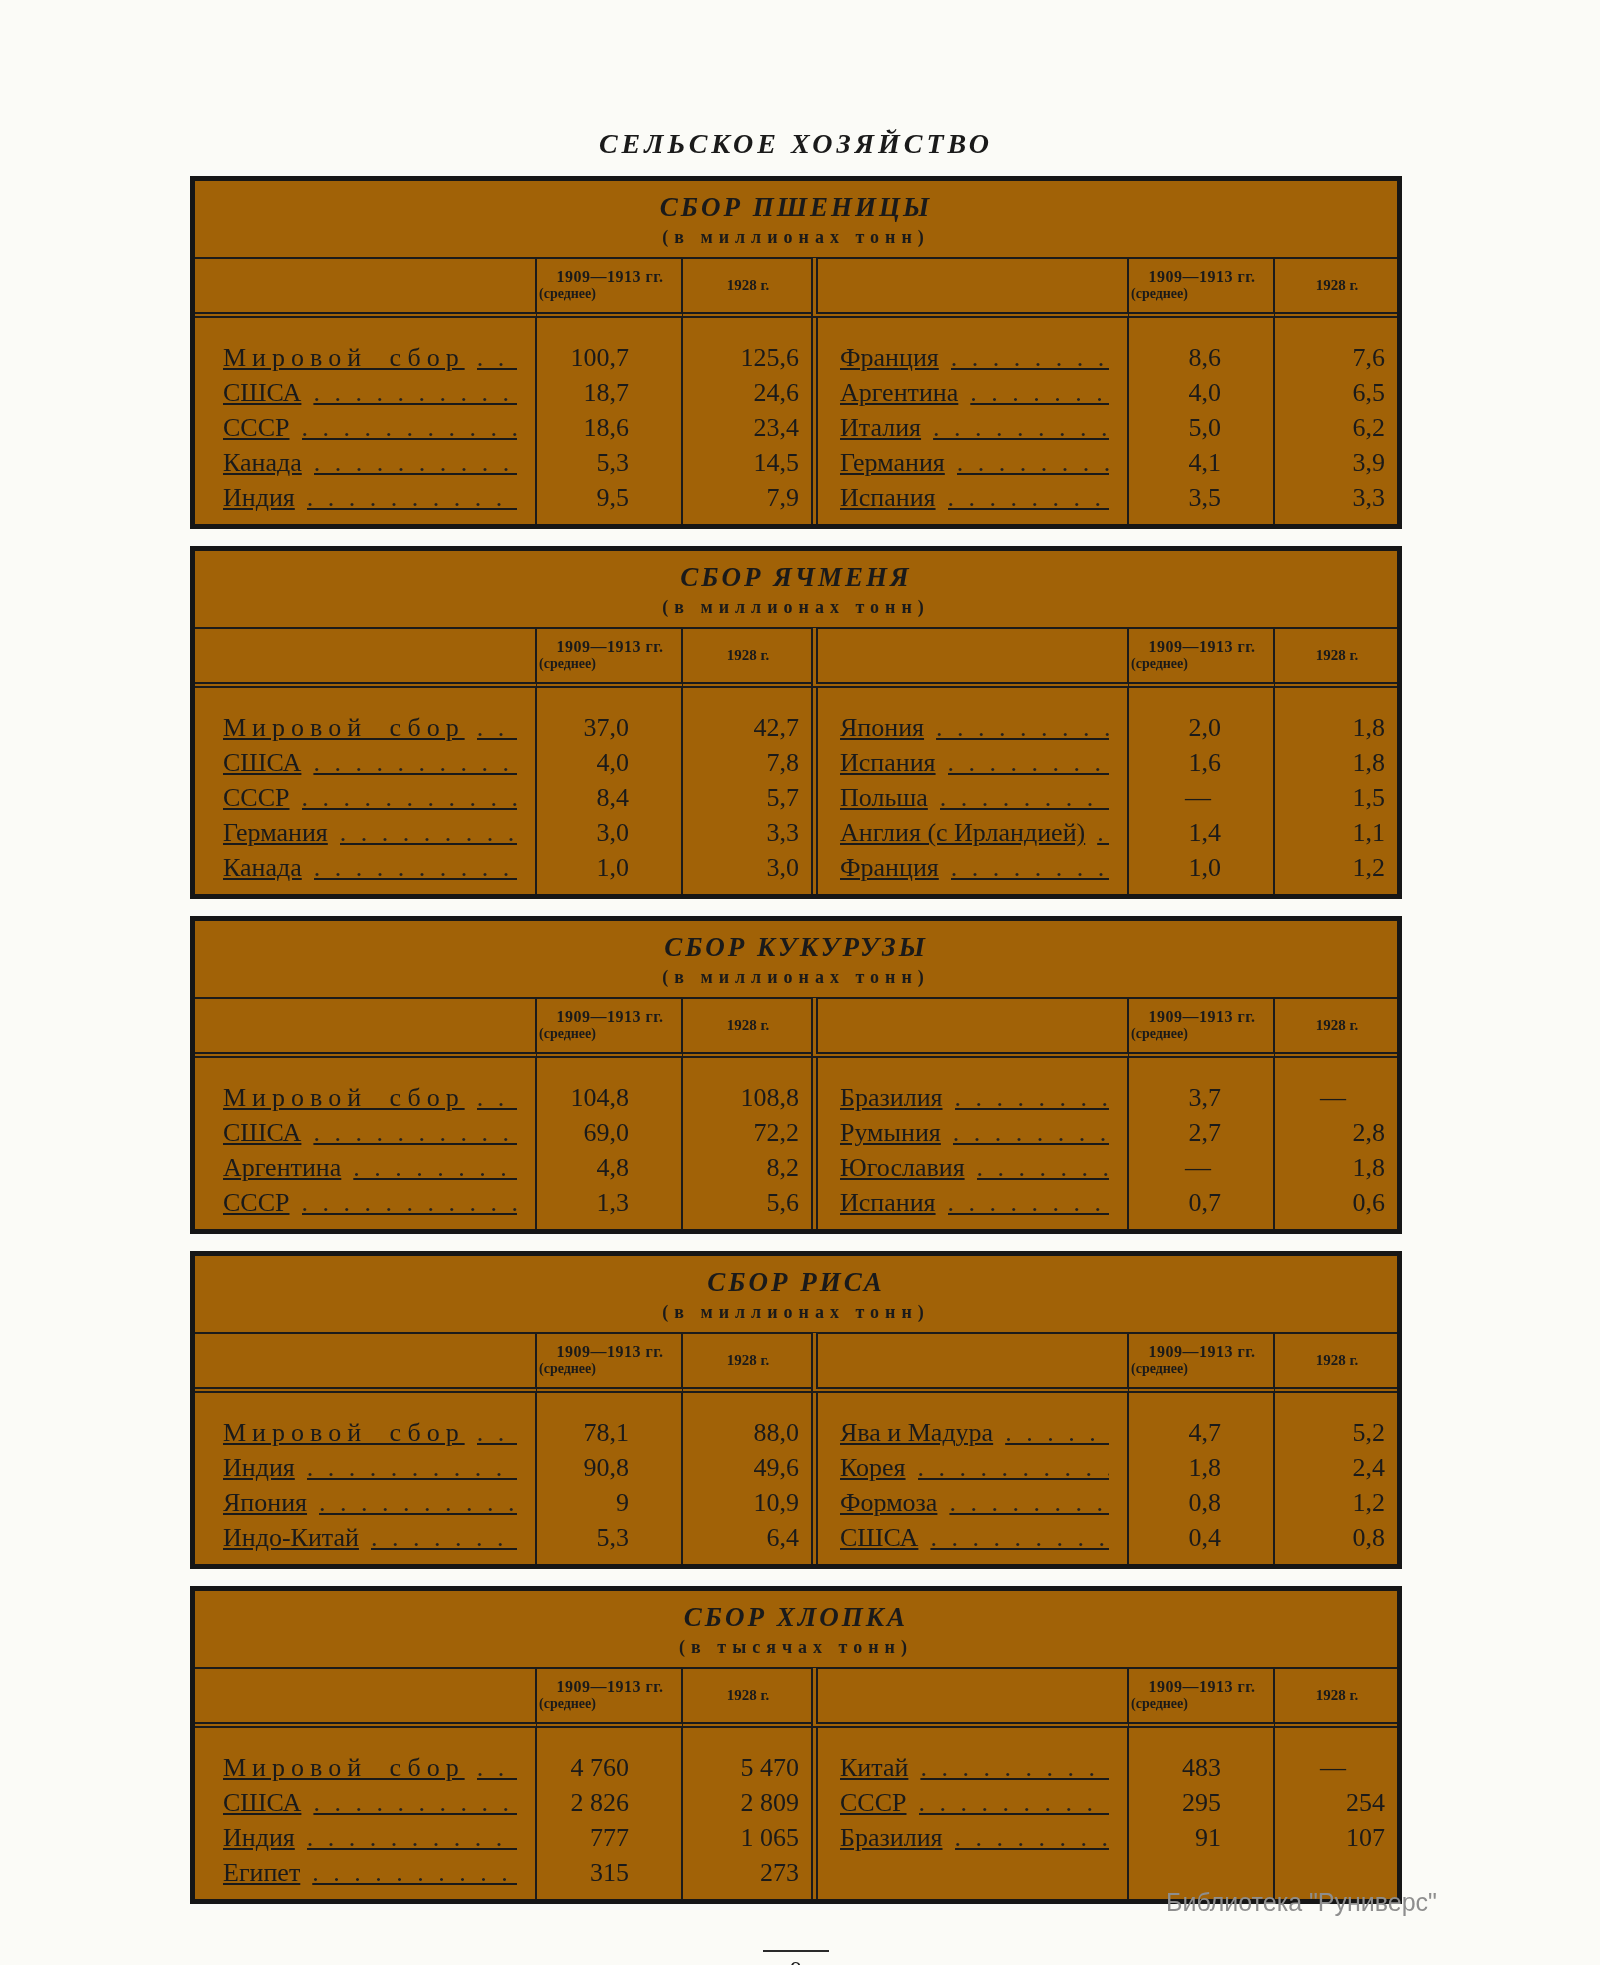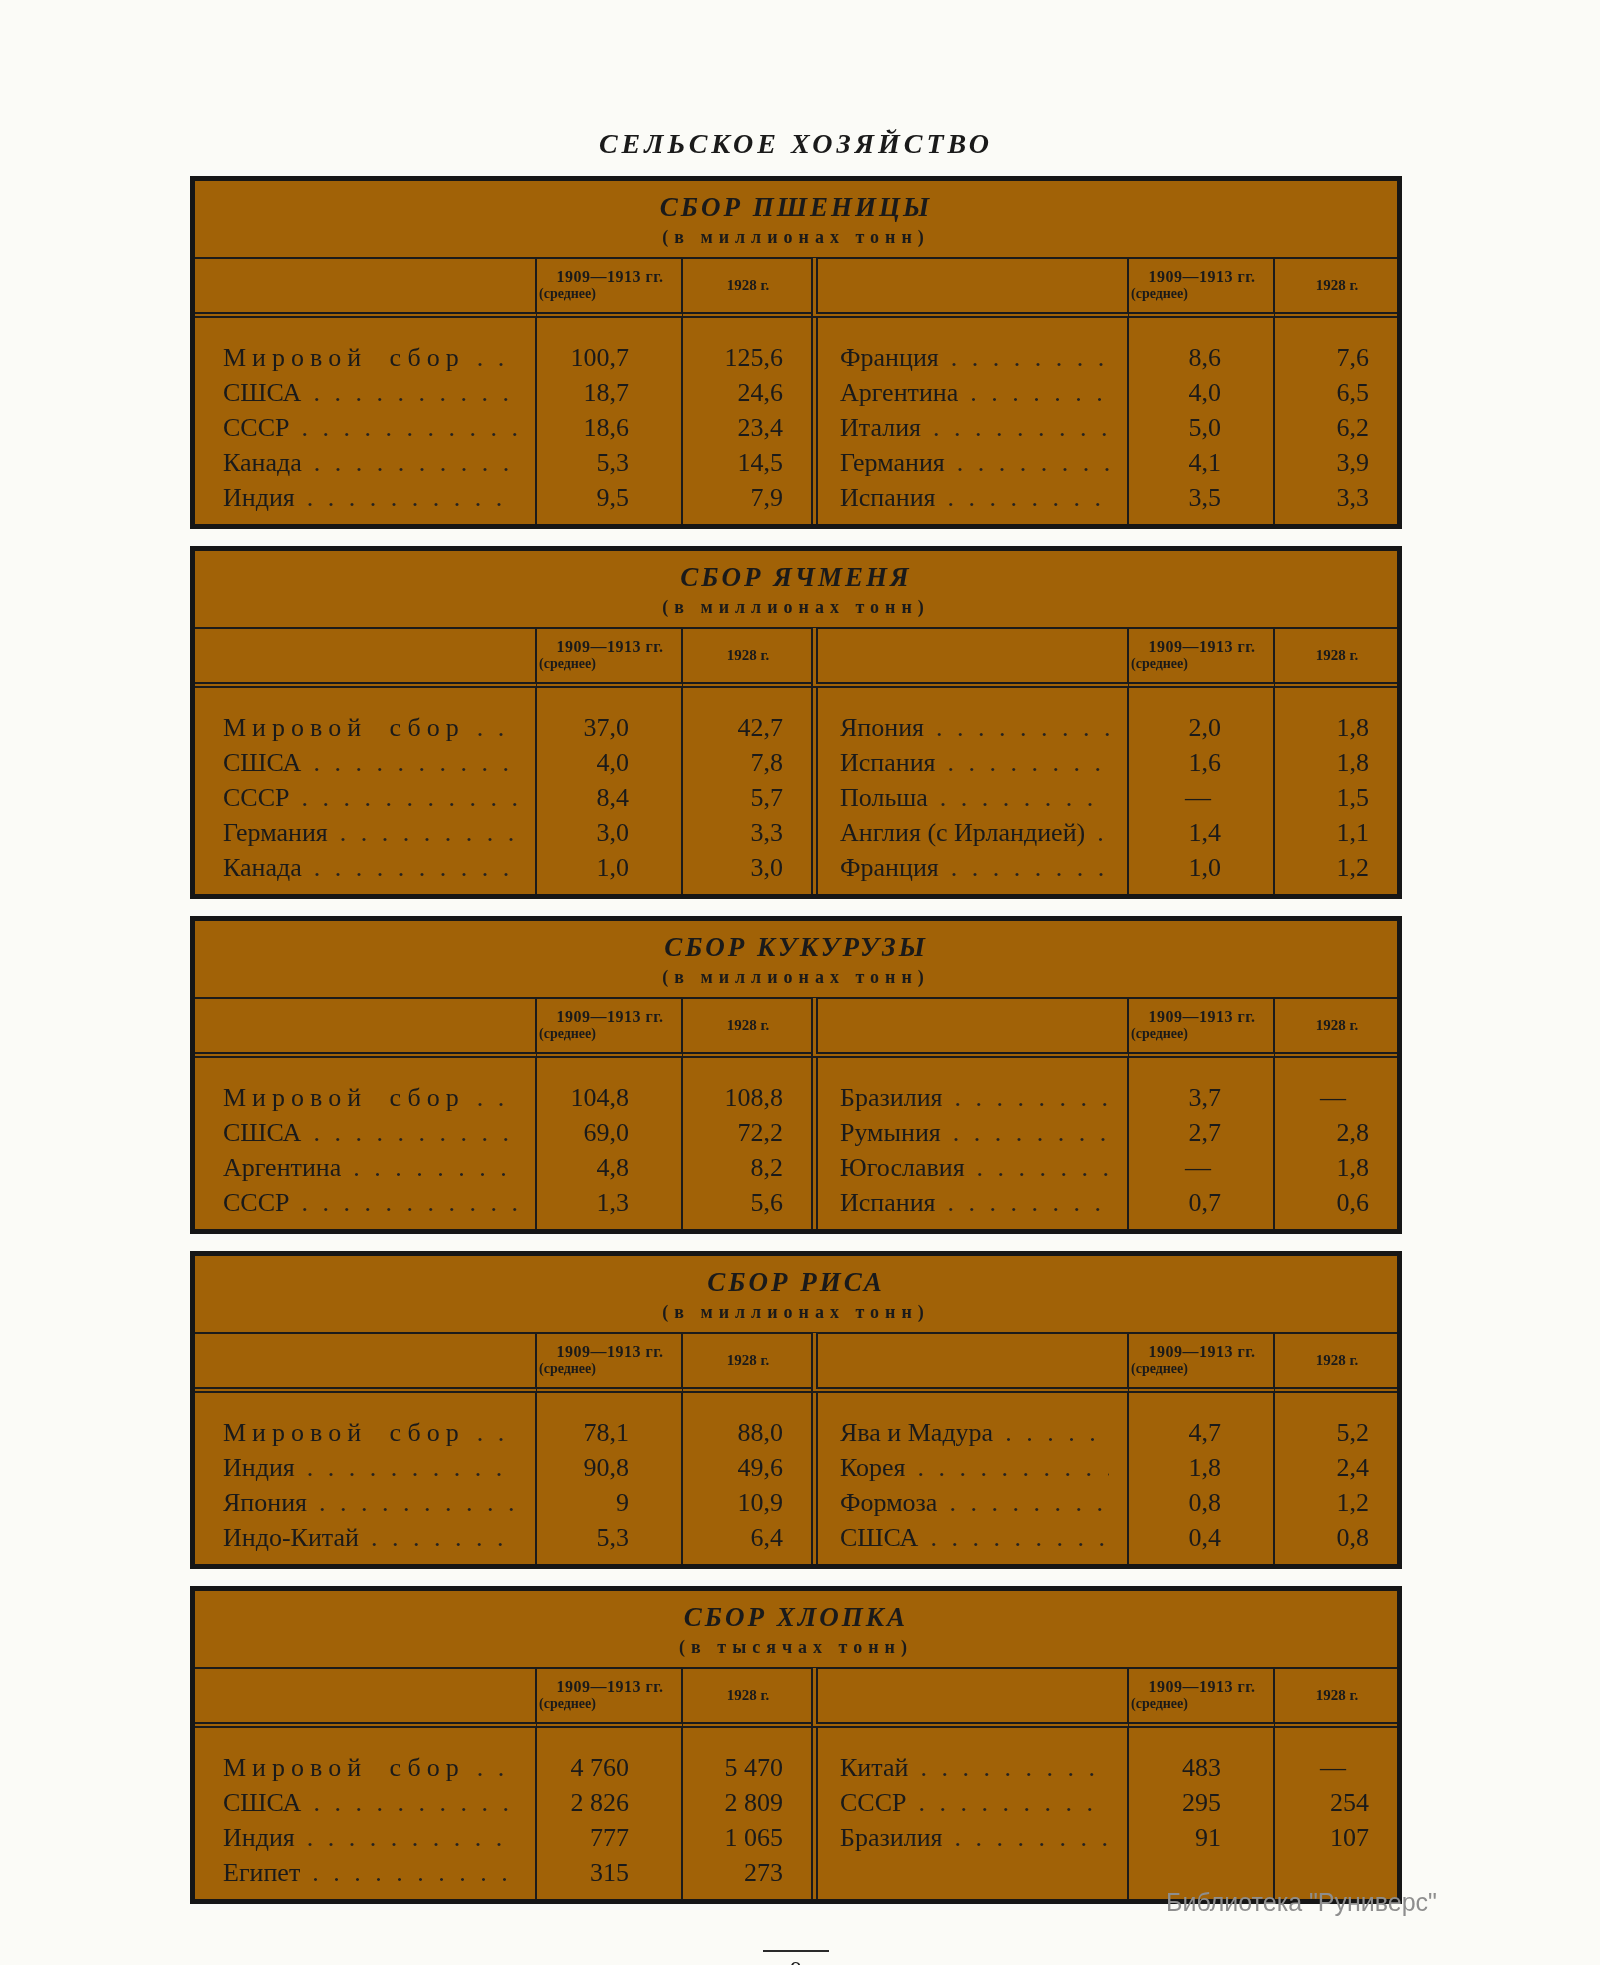--- a/index.html
+++ b/index.html
@@ -83,30 +83,30 @@
   .h-year{font-size:15px;font-weight:normal;}
   
   .grid td{
     font-size:26px;
     line-height:35px;
     vertical-align:top;
     padding:0;
   }
   .grid tbody tr:first-child td{padding-top:22px;}
   .grid tbody tr:last-child td{padding-bottom:9px;}
-  td.c-label{padding-left:28px;padding-right:12px;}
+  td.c-label{padding-left:28px;padding-right:12px;text-decoration:underline;}
   .grid td:nth-child(4){padding-left:22px;}
   .lblwrap{display:flex;align-items:baseline;min-width:0;}
   .lblwrap .nm{white-space:nowrap;}
   .spaced .nm{letter-spacing:6px;word-spacing:10px;}
   .leader{flex:1;min-width:0;overflow:hidden;white-space:nowrap;margin:0 6px 0 12px;}
   .leader::after{content:". . . . . . . . . . . . . . . . . . . . . . . .";letter-spacing:4px;color:#222;}
   td.c-num{text-align:right;}
   td.c-period{padding-right:52px;}
-  td.c-year{padding-right:28px;}
+  td.c-year{padding-right:12px;}
   td.dash{text-align:center;padding-right:6px;}
   
   .pageno-wrap{margin-top:46px;text-align:center;}
   .pageno-rule{width:66px;border-top:2px solid #2a2a2a;margin:0 auto 5px auto;}
   .pageno{font-size:23px;}
   .watermark{
     position:absolute;
     top:1888px;
     right:163px;
     font-family:"Liberation Sans","DejaVu Sans",sans-serif;

